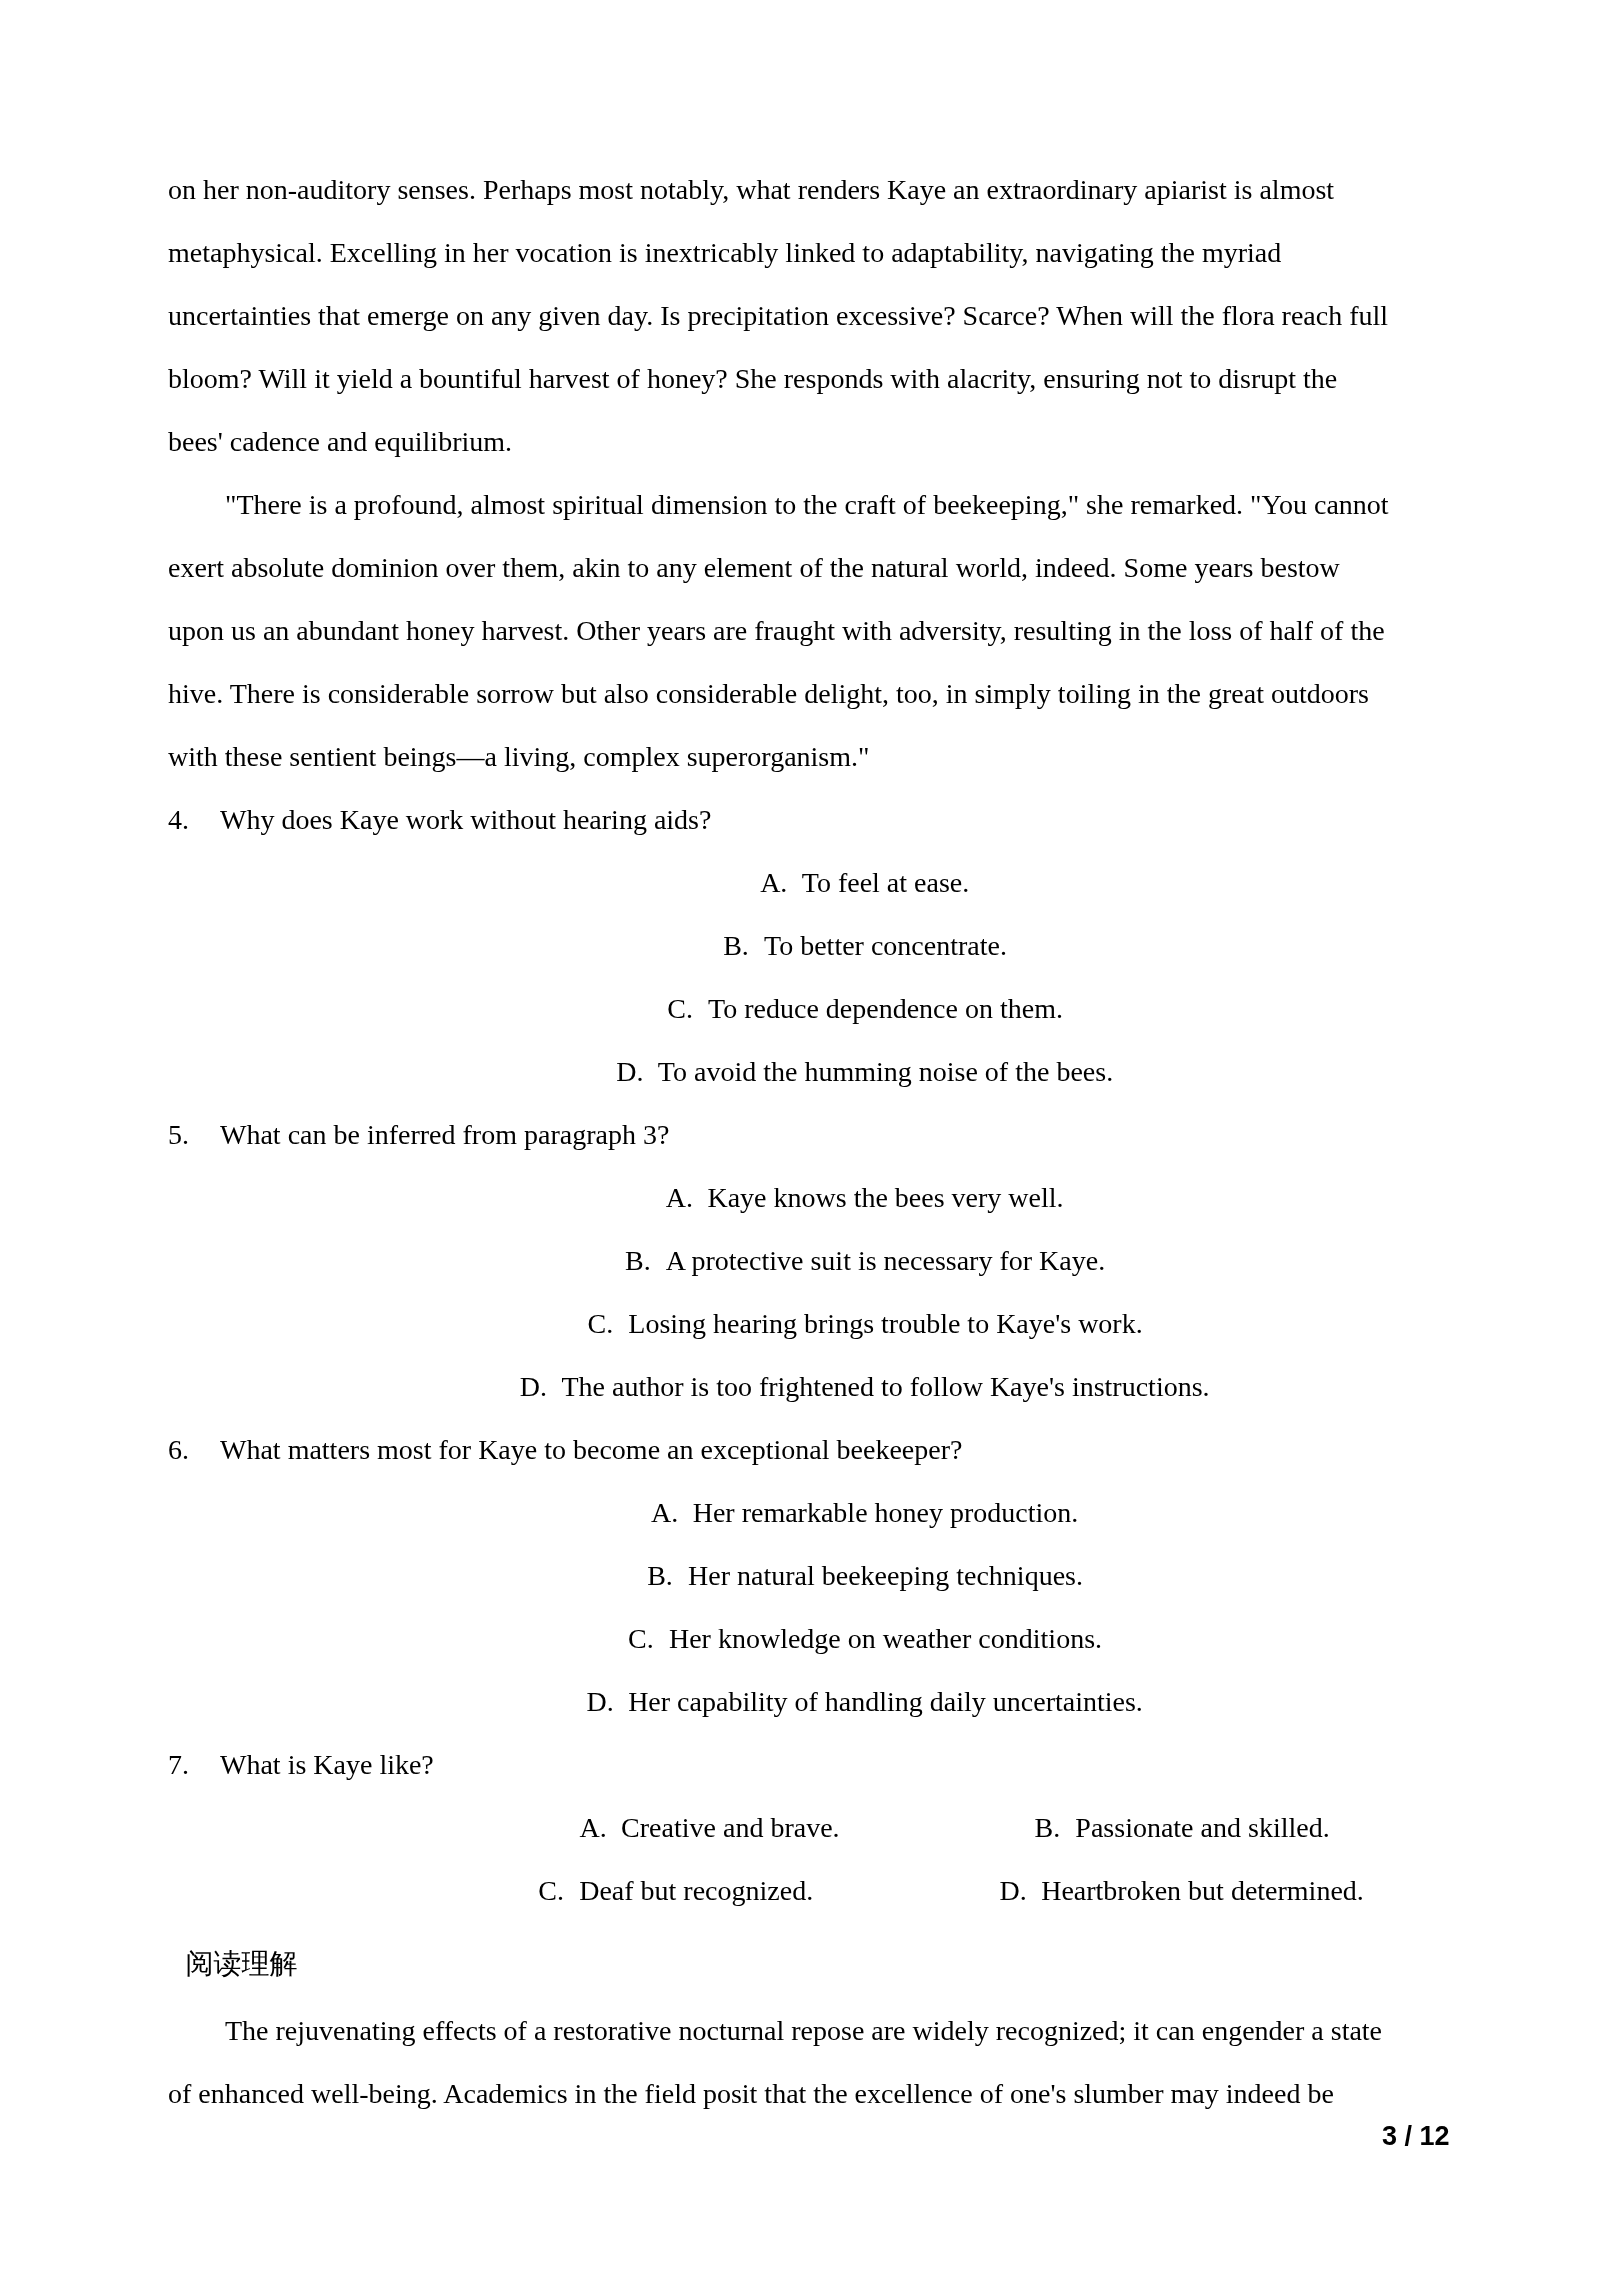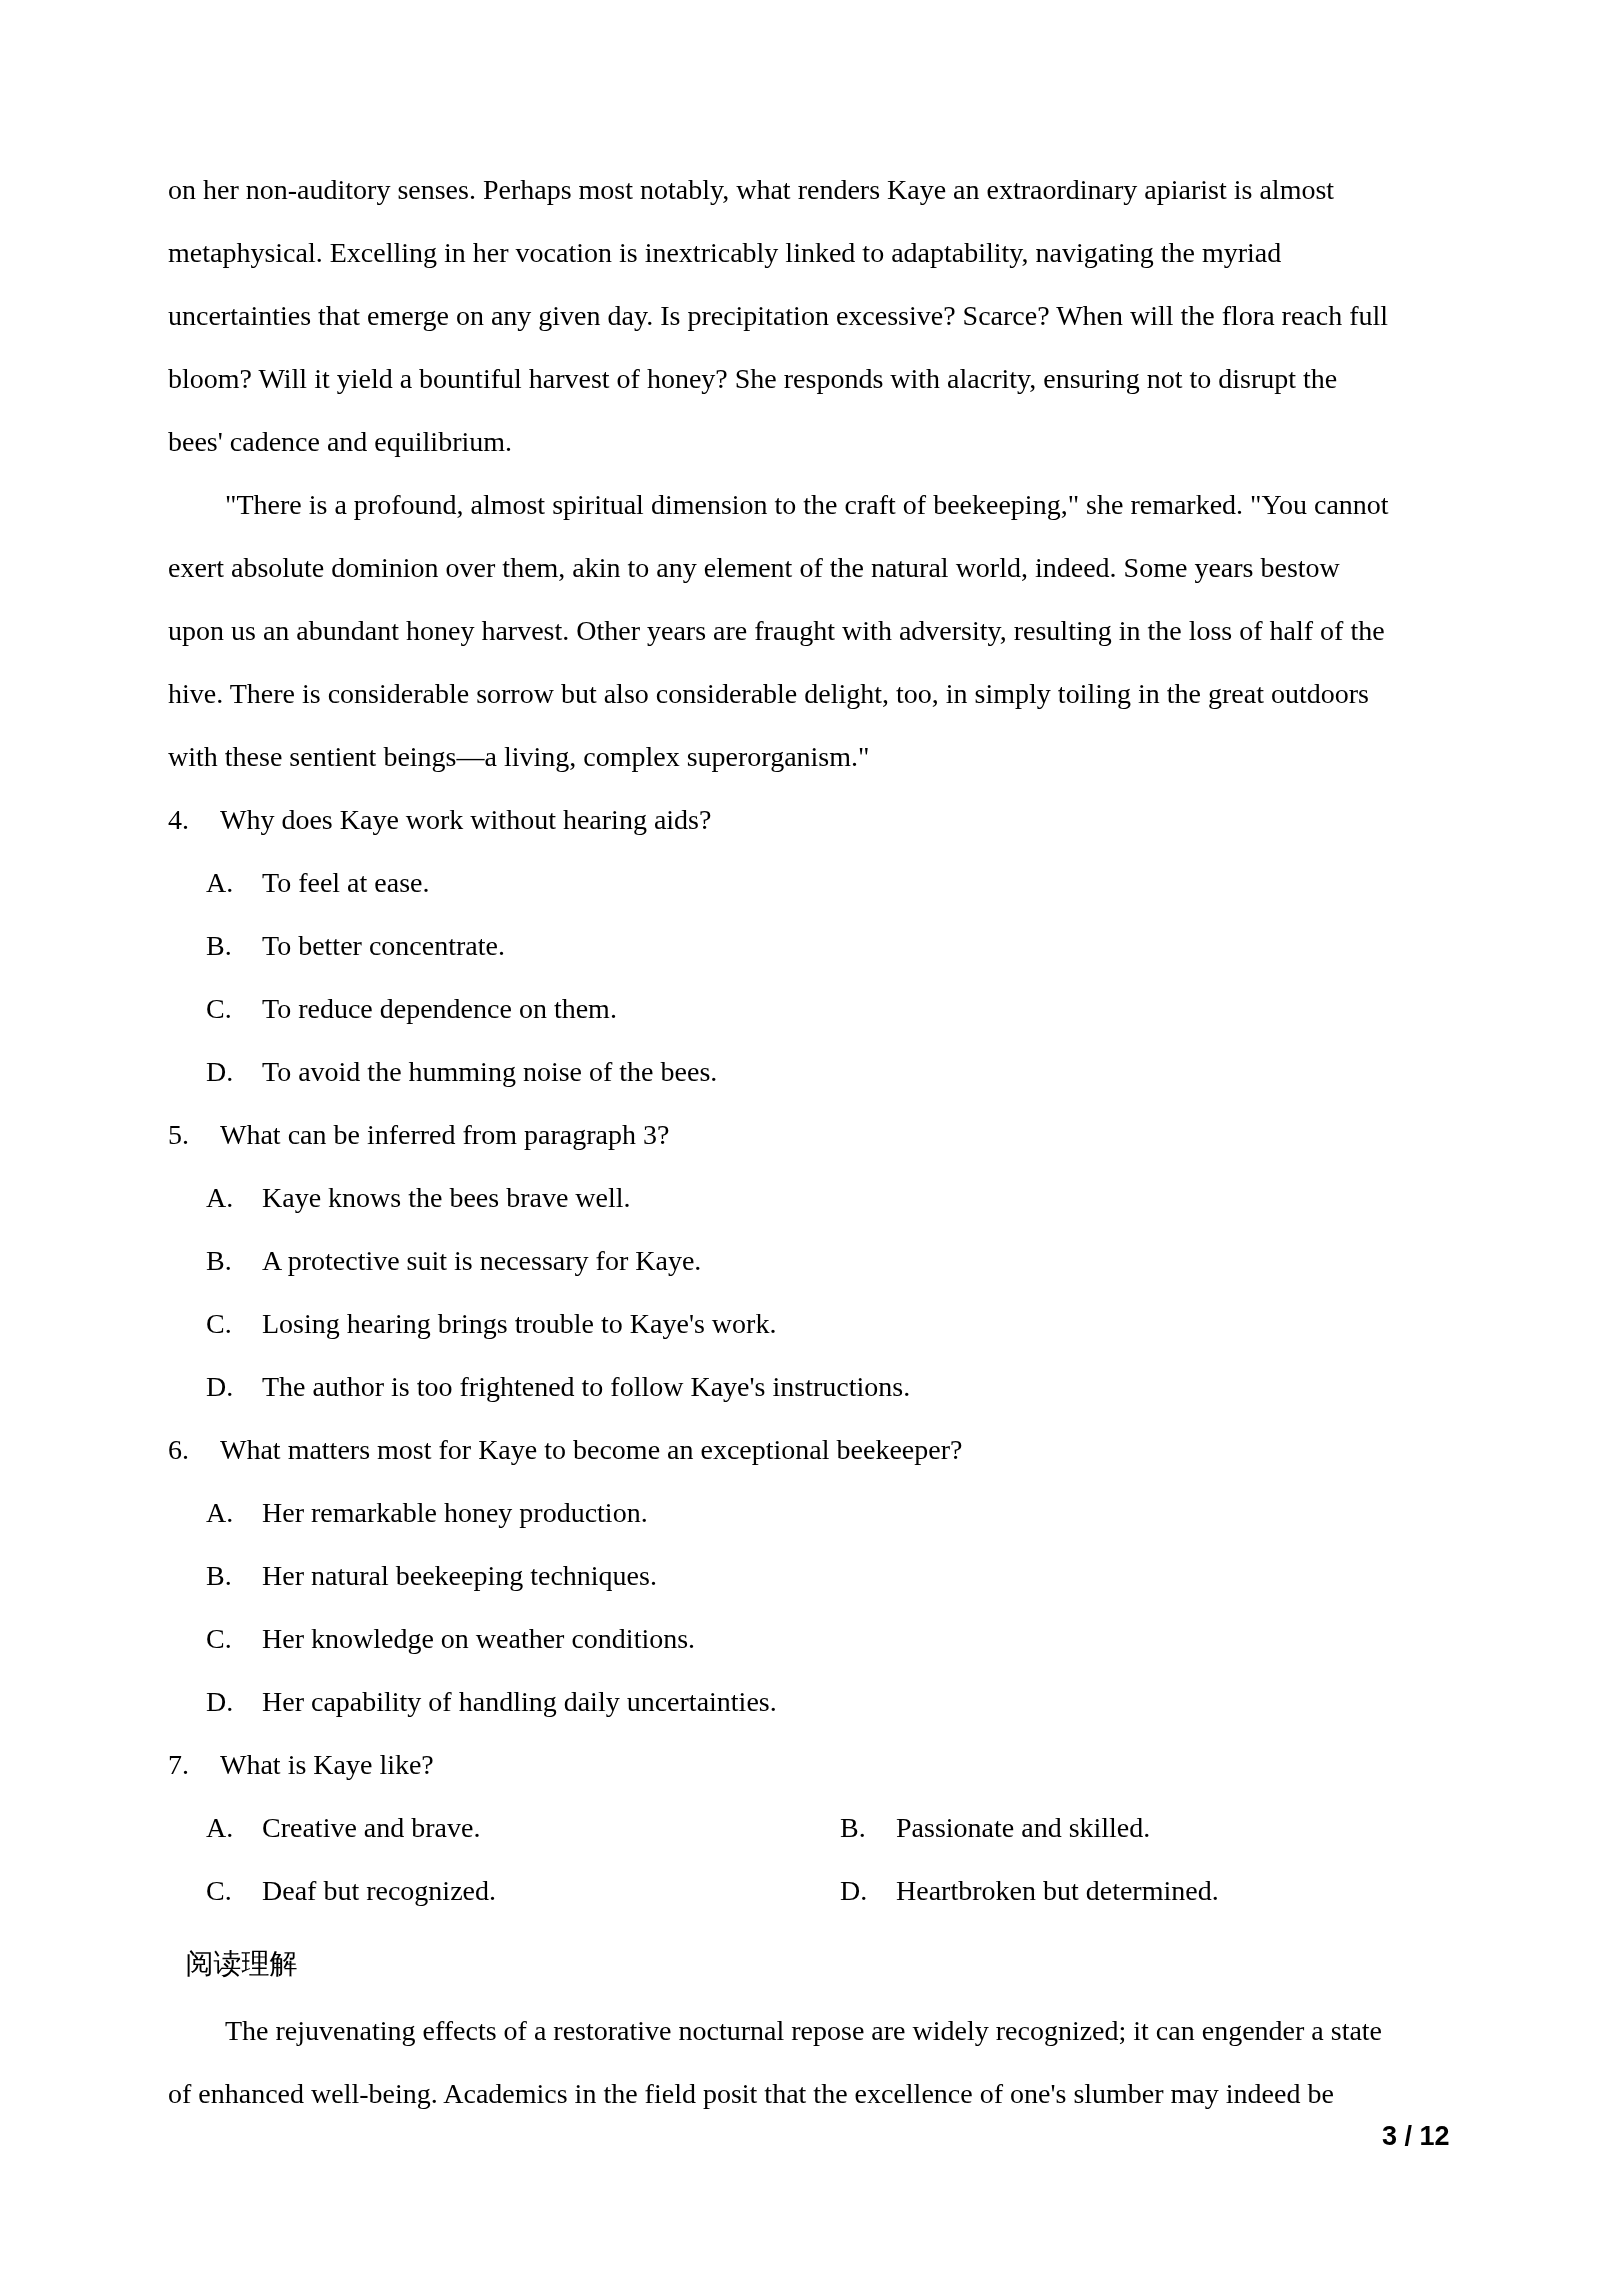--- a/index.html
+++ b/index.html
@@ -27,21 +27,21 @@
     height: 63px;
     line-height: 63px;
     white-space: nowrap;
     text-align: left;
   }
   .indent { padding-left: 57px; }
   .q-num {
     display: inline-block;
     width: 52px;
   }
-  .opt { padding-left: 38px; }
+  .opt { padding-left: 38px; text-align: center; }
   .opt-label {
     display: inline-block;
     width: 56px;
   }
   .two-col .cell { display: inline-block; }
   .two-col .cell-a { width: 634px; }
   .section-label {
     margin-top: 9.8px;
     padding-left: 17.4px;
   }
@@ -88,21 +88,21 @@
     <span class="opt-label">C.</span><span>To reduce dependence on them.</span>
   </div>
   <div class="line opt">
     <span class="opt-label">D.</span><span>To avoid the humming noise of the bees.</span>
   </div>
 
   <div class="line">
     <span class="q-num">5.</span><span>What can be inferred from paragraph 3?</span>
   </div>
   <div class="line opt">
-    <span class="opt-label">A.</span><span>Kaye knows the bees brave well.</span>
+    <span class="opt-label">A.</span><span>Kaye knows the bees very well.</span>
   </div>
   <div class="line opt">
     <span class="opt-label">B.</span><span>A protective suit is necessary for Kaye.</span>
   </div>
   <div class="line opt">
     <span class="opt-label">C.</span><span>Losing hearing brings trouble to Kaye's work.</span>
   </div>
   <div class="line opt">
     <span class="opt-label">D.</span><span>The author is too frightened to follow Kaye's instructions.</span>
   </div>

